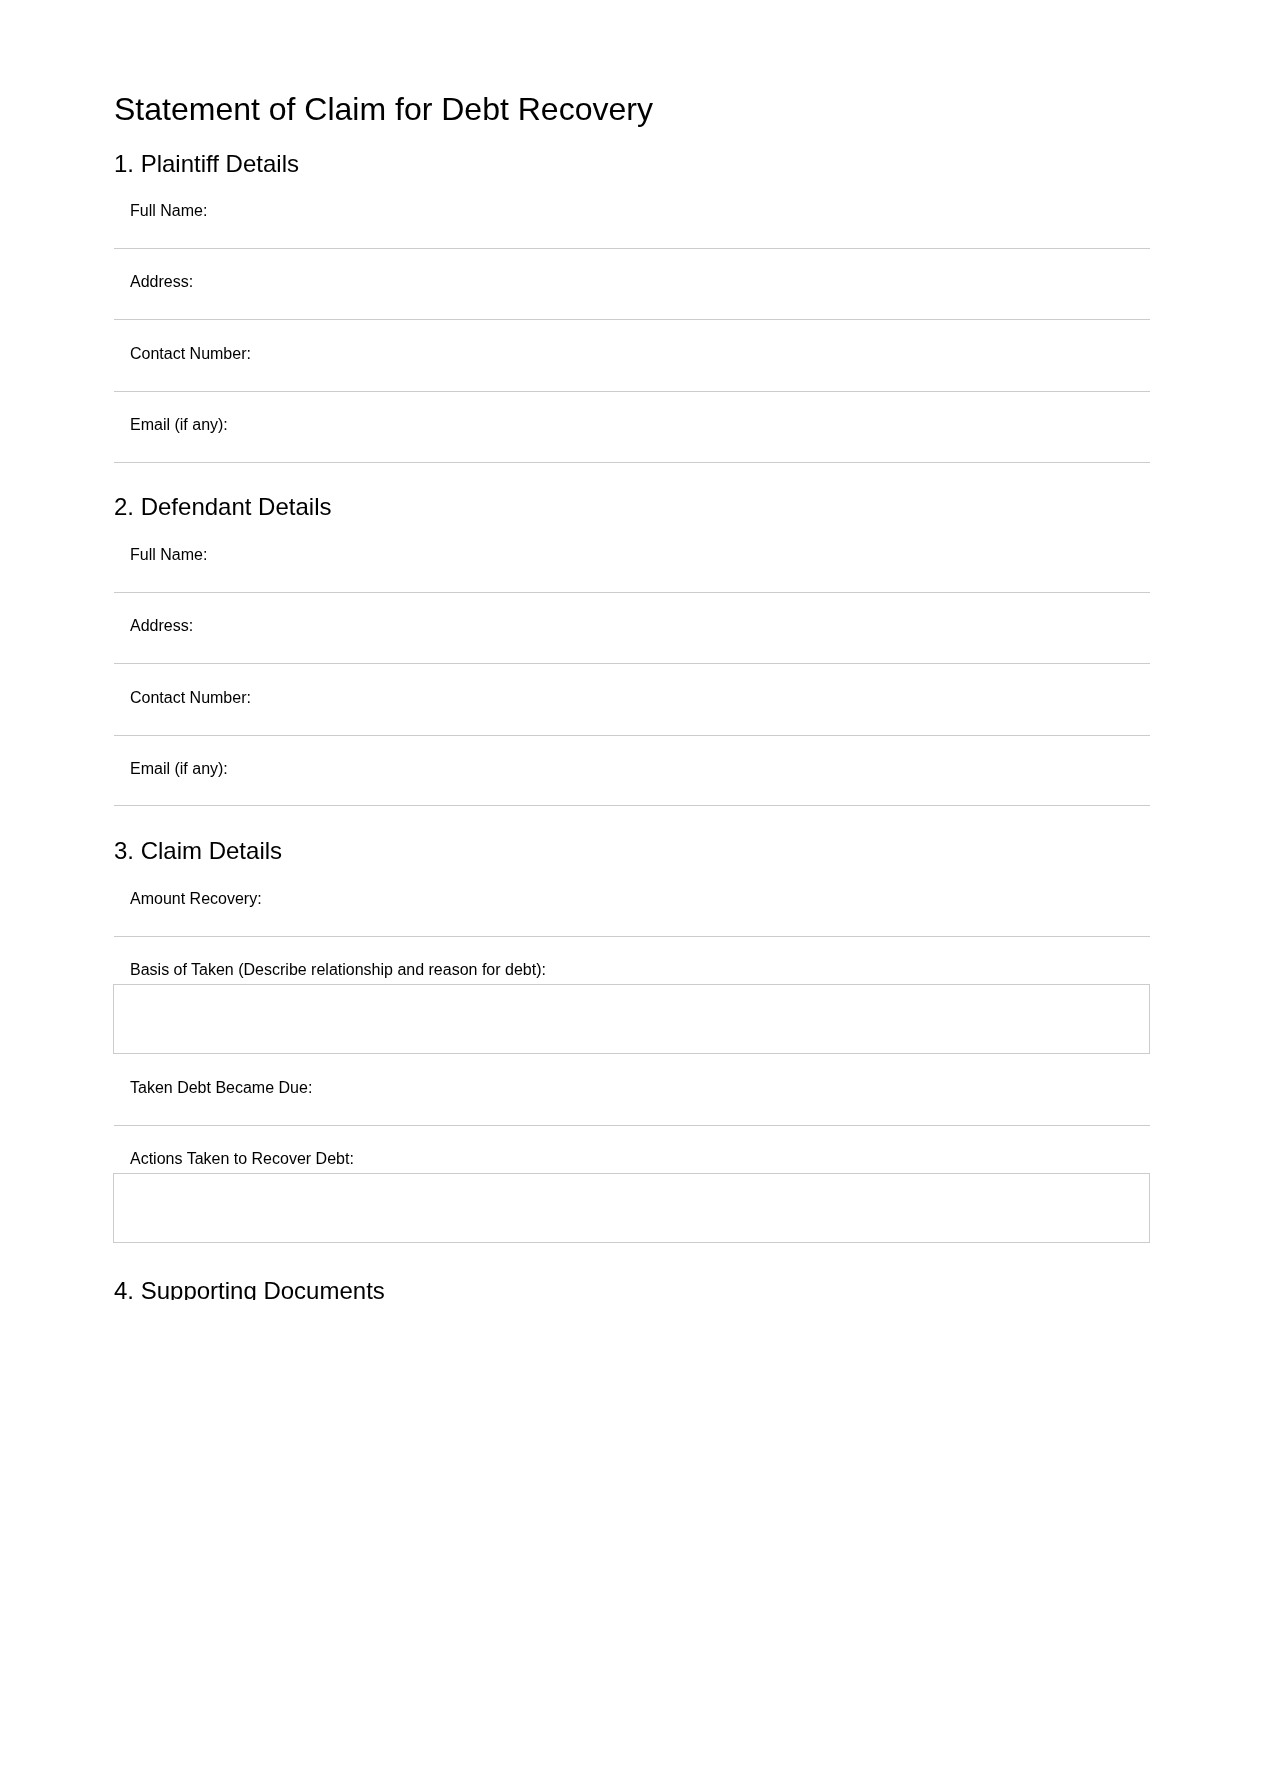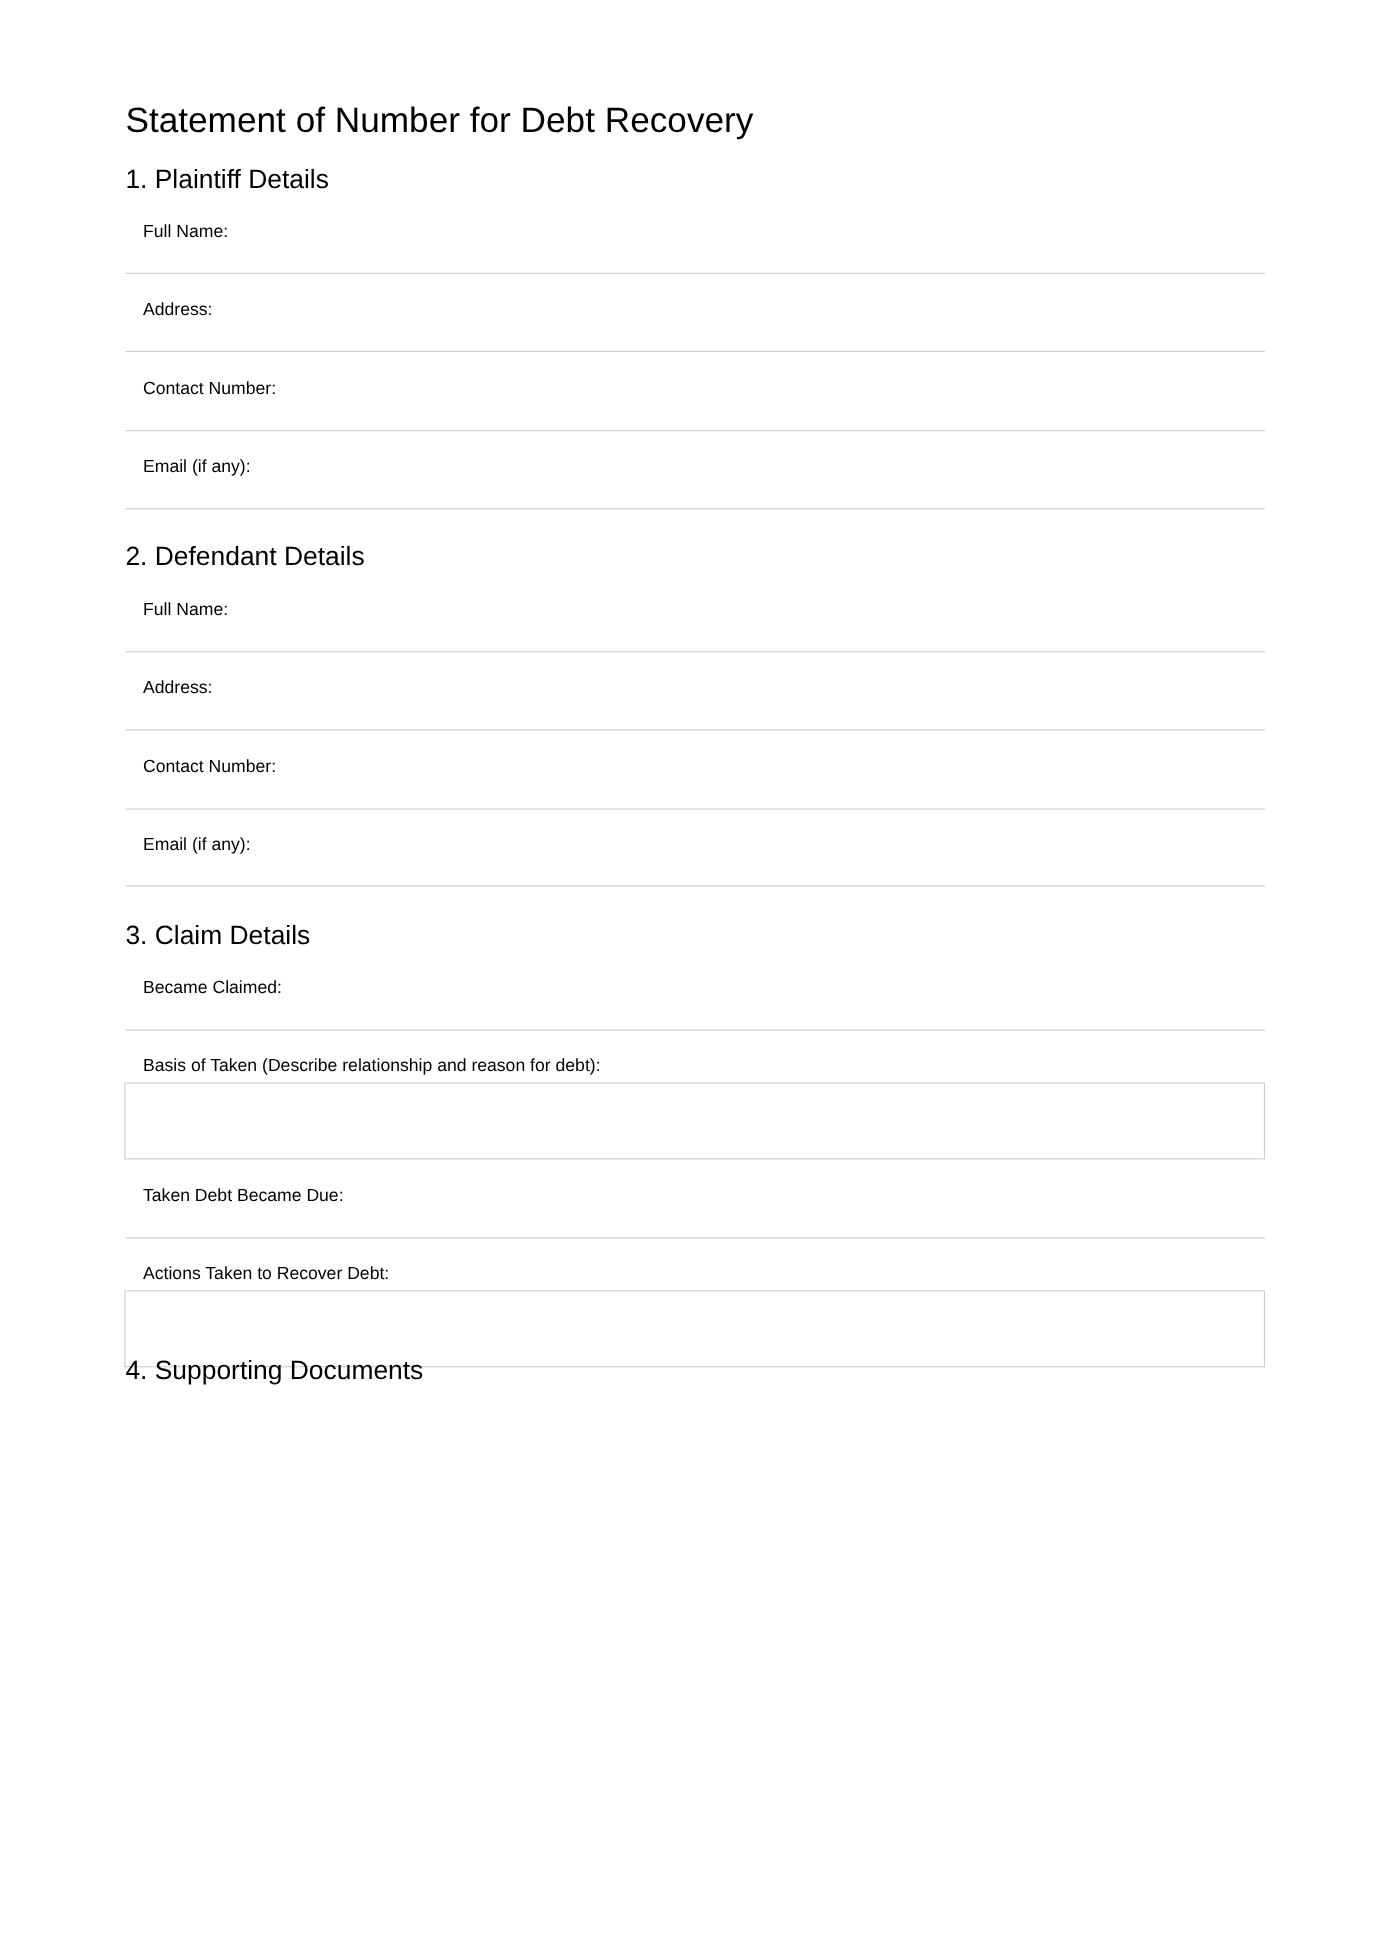--- a/index.html
+++ b/index.html
@@ -81,21 +81,21 @@
     outline: none;
     font-family: "Liberation Sans", sans-serif;
   }
 </style>
 </head>
 <body>
 
 <div class="page-clip">
   <div class="content">
 
-    <h1 class="doc-title">Statement of Number for Debt Recovery</h1>
+    <h1 class="doc-title">Statement of Claim for Debt Recovery</h1>
 
     <h2 class="section-heading" style="top:149px">1. Plaintiff Details</h2>
 
     <div class="field-label" style="top:201px">Full Name:</div>
     <input class="field-line" style="top: 248px;" value="">
 
     <div class="field-label" style="top:272px">Address:</div>
     <input class="field-line" style="top: 319px;" value="">
 
     <div class="field-label" style="top:344px">Contact Number:</div>
@@ -113,28 +113,28 @@
     <input class="field-line" style="top: 663px;" value="">
 
     <div class="field-label" style="top:688px">Contact Number:</div>
     <input class="field-line" style="top: 735px;" value="">
 
     <div class="field-label" style="top:759px">Email (if any):</div>
     <input class="field-line" style="top: 805px;" value="">
 
     <h2 class="section-heading" style="top:836px">3. Claim Details</h2>
 
-    <div class="field-label" style="top:889px">Became Claimed:</div>
+    <div class="field-label" style="top:889px">Amount Recovery:</div>
     <input class="field-line" style="top: 936px;" value="">
 
     <div class="field-label" style="top:960px">Basis of Taken (Describe relationship and reason for debt):</div>
     <textarea class="field-box" style="top: 984px;"></textarea>
 
     <div class="field-label" style="top:1078px">Taken Debt Became Due:</div>
     <input class="field-line" style="top: 1125px;" value="">
 
     <div class="field-label" style="top:1149px">Actions Taken to Recover Debt:</div>
     <textarea class="field-box" style="top: 1173px;"></textarea>
 
-    <h2 class="section-heading" style="top:1232px">4. Supporting Documents</h2>
+    <h2 class="section-heading" style="top:1276px">4. Supporting Documents</h2>
 
   </div>
 </div>
 
 </body></html>

